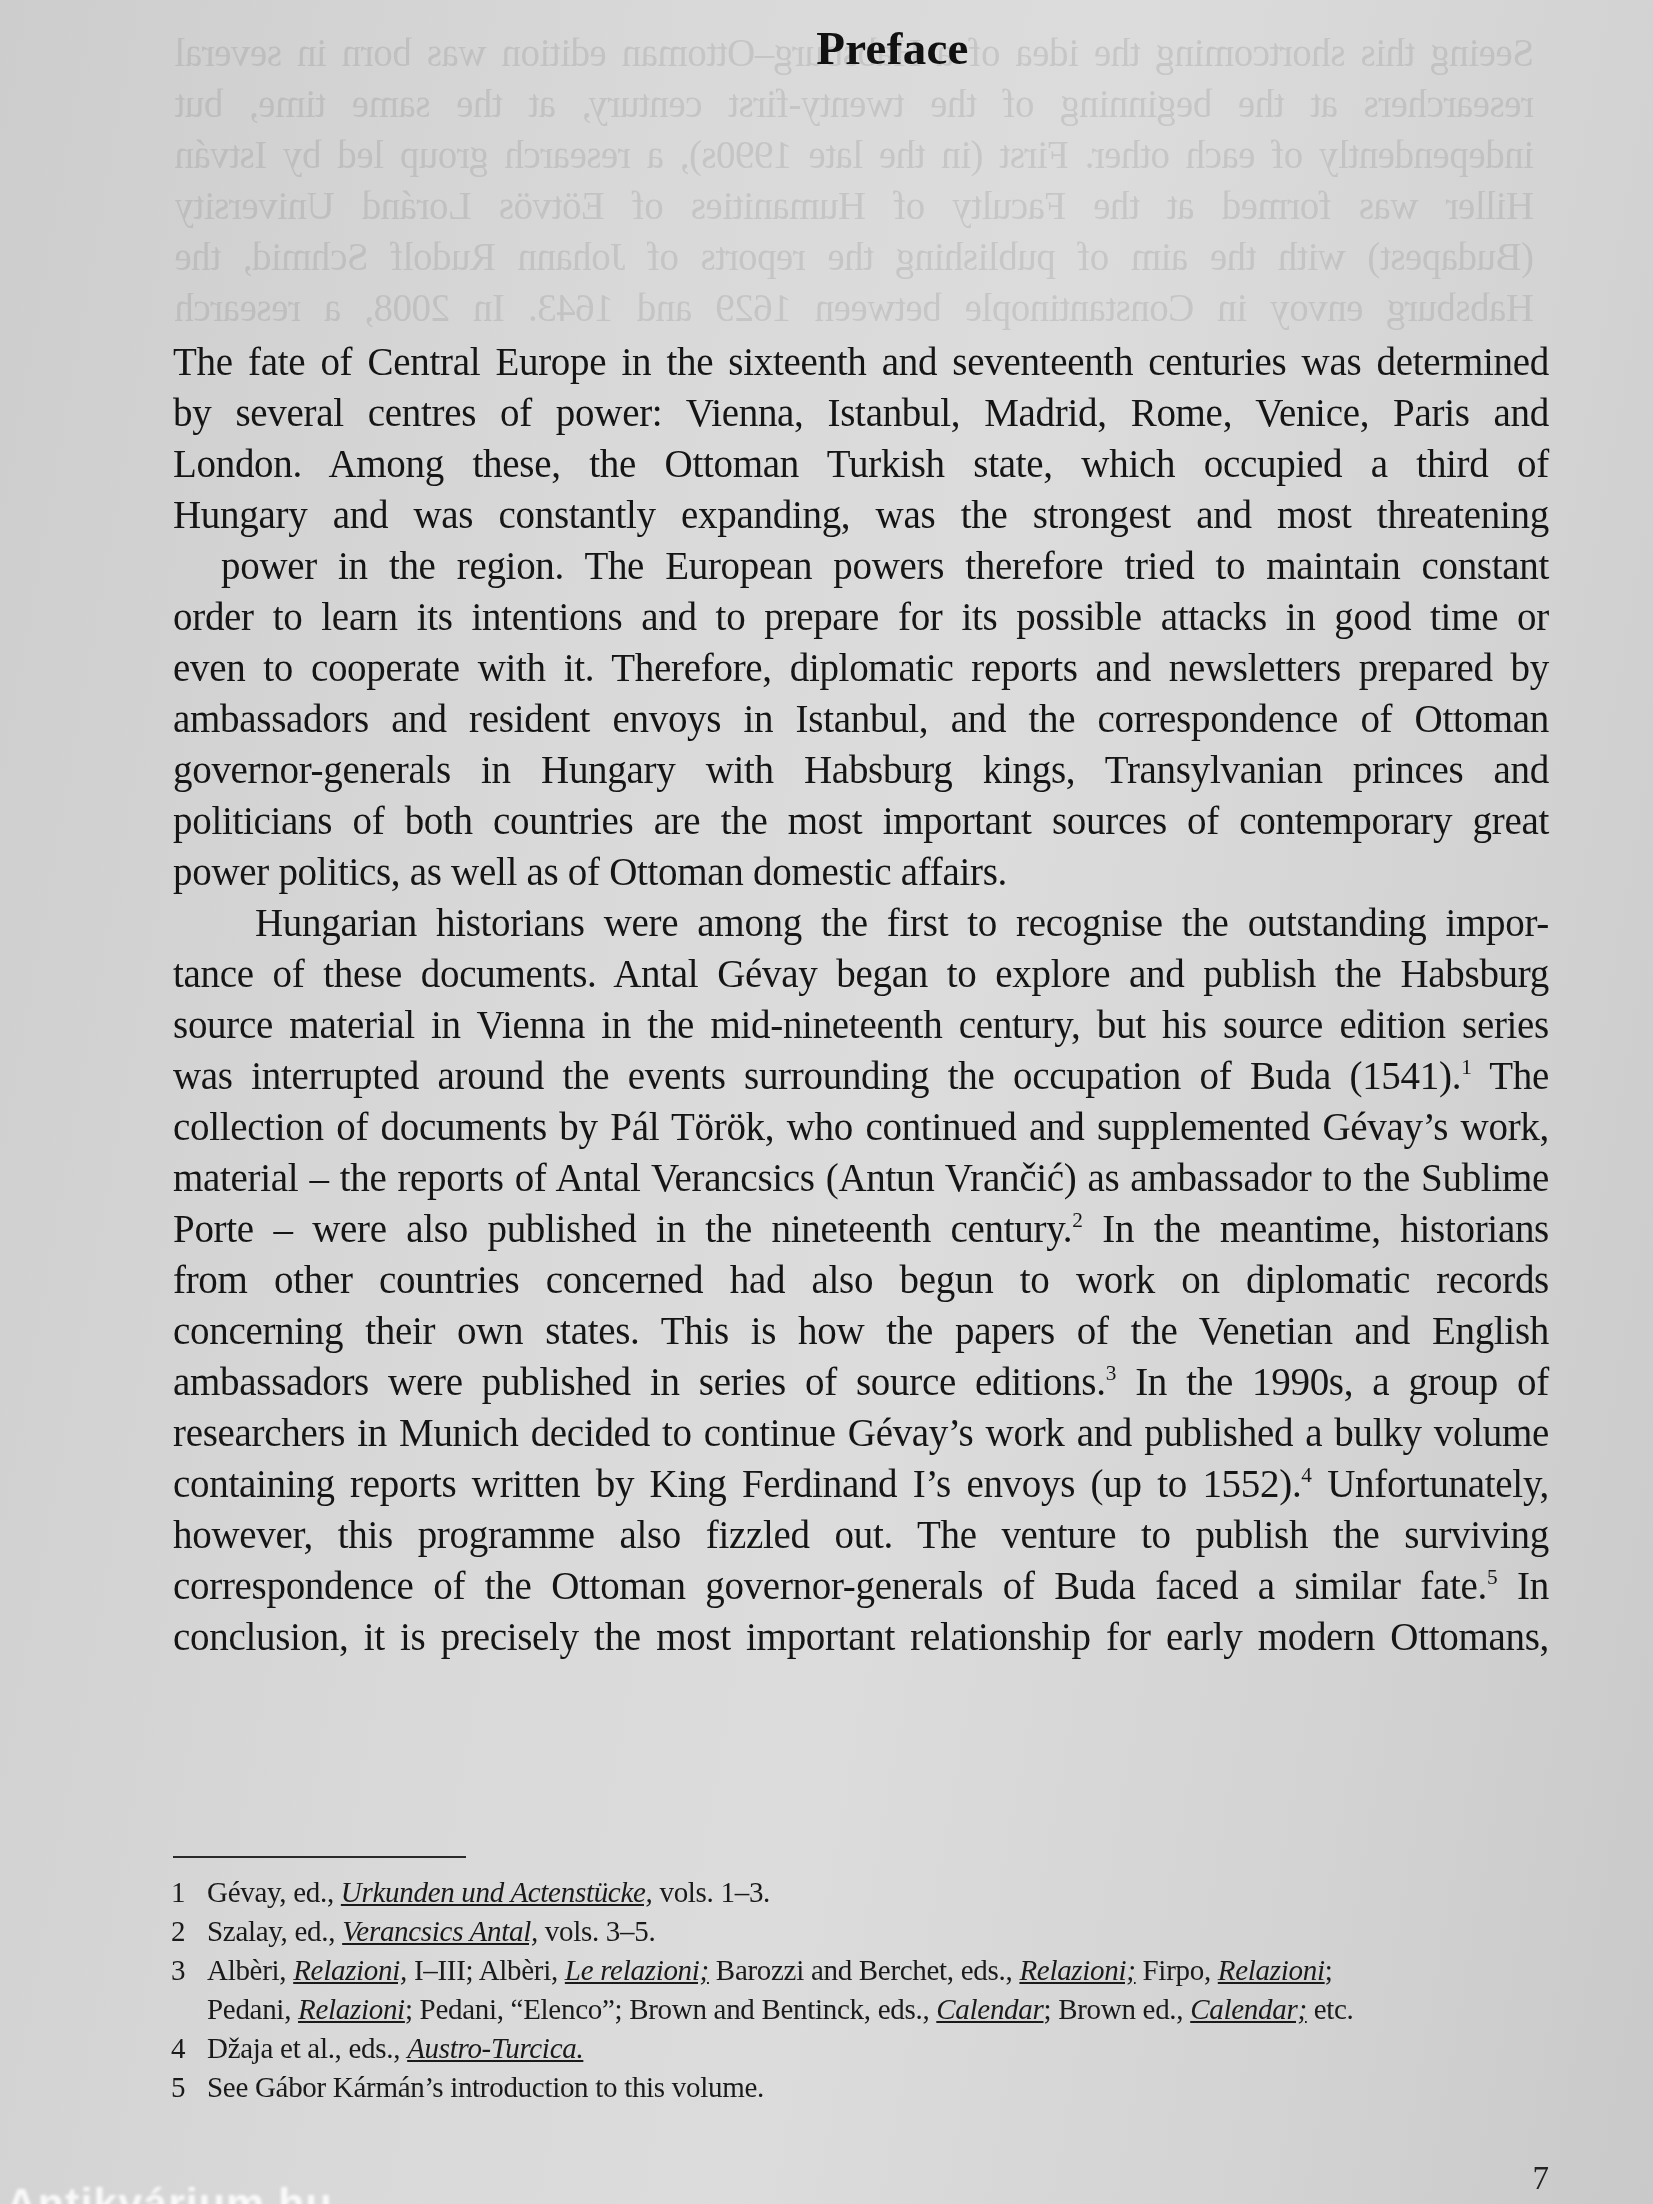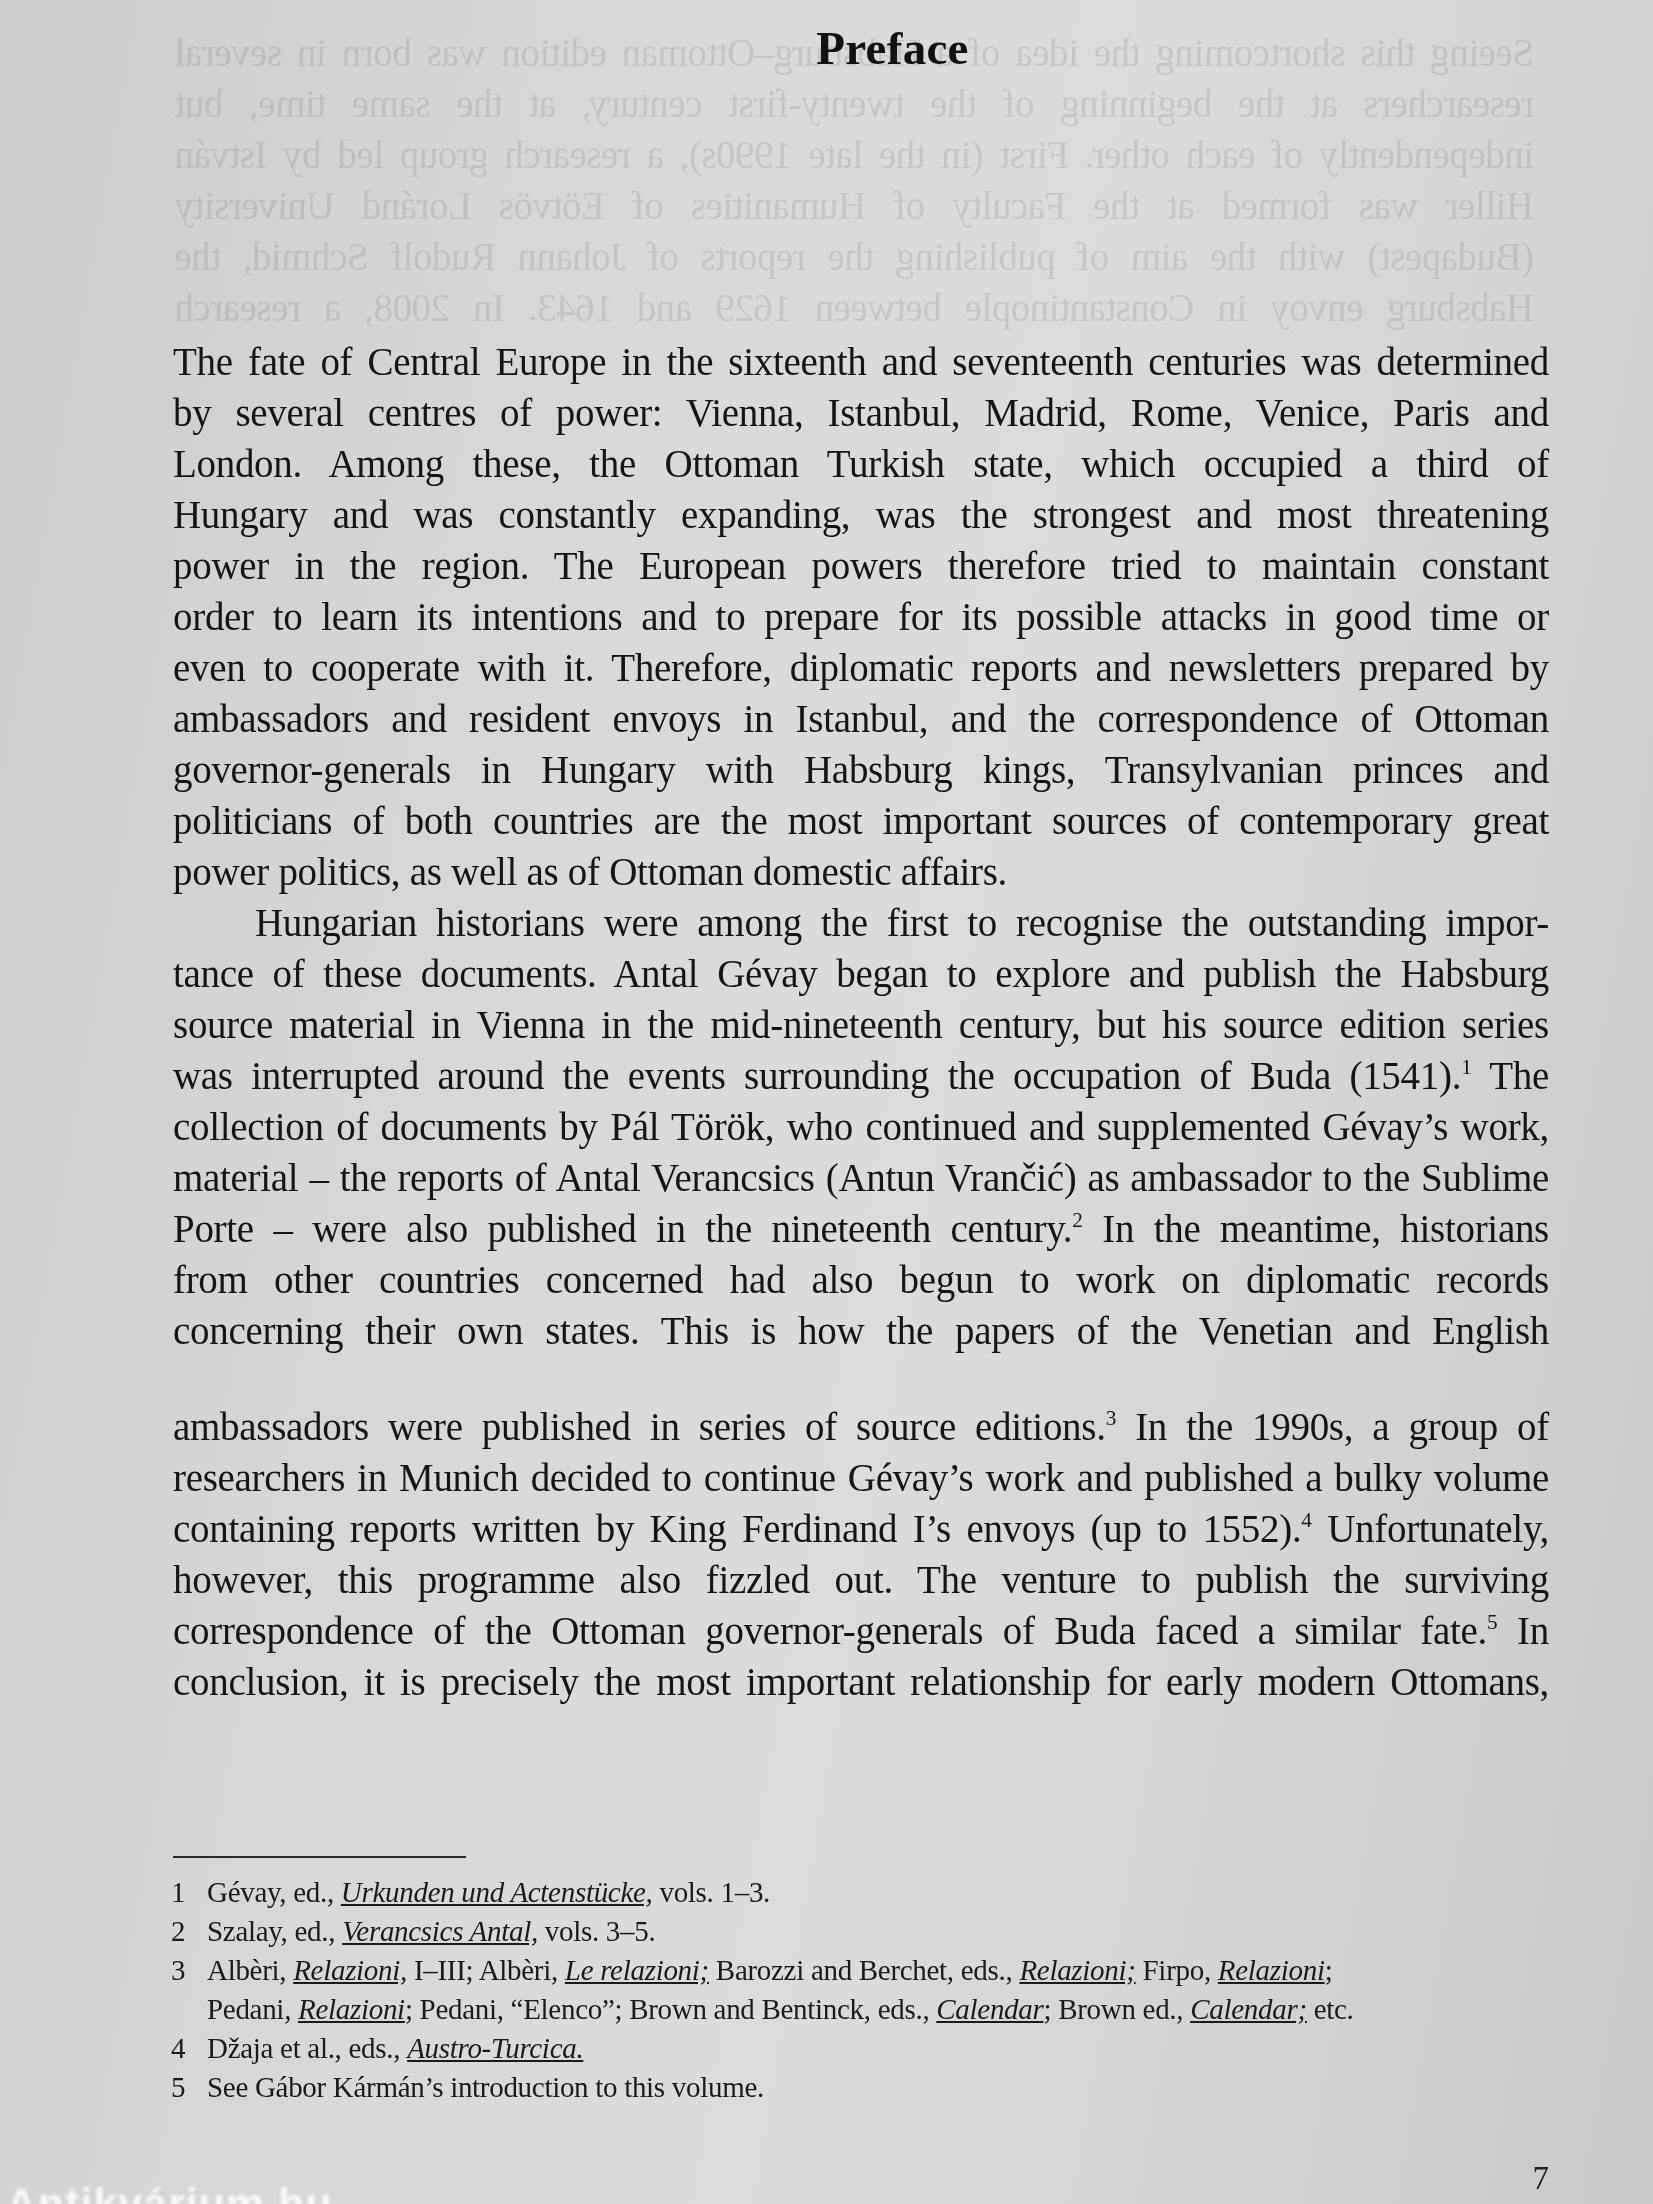--- a/index.html
+++ b/index.html
@@ -137,37 +137,37 @@
       <div style="display: block;">Habsburg envoy in Constantinople between 1629 and 1643. In 2008, a research</div>
     </div>
 
   <h1 class="title" style="margin:0;">Preface</h1>
 
   <div class="body-text" id="body-text">
       <span class="line" style="display: block;">The fate of Central Europe in the sixteenth and seventeenth centuries was determined</span>
       <span class="line" style="display: block;">by several centres of power: Vienna, Istanbul, Madrid, Rome, Venice, Paris and</span>
       <span class="line" style="display: block;">London. Among these, the Ottoman Turkish state, which occupied a third of</span>
       <span class="line" style="display: block;">Hungary and was constantly expanding, was the strongest and most threatening</span>
-      <span class="line" style="display: block;">power in the region. The European powers therefore tried to maintain constant</span>
+      <span class="line" style="display: block; margin-left: 48px;">power in the region. The European powers therefore tried to maintain constant</span>
       <span class="line" style="display: block;">order to learn its intentions and to prepare for its possible attacks in good time or</span>
       <span class="line" style="display: block;">even to cooperate with it. Therefore, diplomatic reports and newsletters prepared by</span>
       <span class="line" style="display: block;">ambassadors and resident envoys in Istanbul, and the correspondence of Ottoman</span>
       <span class="line" style="display: block;">governor-generals in Hungary with Habsburg kings, Transylvanian princes and</span>
       <span class="line" style="display: block;">politicians of both countries are the most important sources of contemporary great</span>
       <span class="line last" style="display: block;">power politics, as well as of Ottoman domestic affairs.</span>
       <span class="line indent" style="display: block;">Hungarian historians were among the first to recognise the outstanding impor-</span>
       <span class="line" style="display: block;">tance of these documents. Antal Gévay began to explore and publish the Habsburg</span>
       <span class="line" style="display: block;">source material in Vienna in the mid-nineteenth century, but his source edition series</span>
       <span class="line" style="display: block;"><span>was interrupted around the events surrounding the occupation of Buda (1541).</span><sup class="fn">1</sup><span> The</span></span>
       <span class="line" style="display: block;">collection of documents by Pál Török, who continued and supplemented Gévay’s work,</span>
       <span class="line" style="display: block;">material – the reports of Antal Verancsics (Antun Vrančić) as ambassador to the Sublime</span>
       <span class="line" style="display: block;"><span>Porte – were also published in the nineteenth century.</span><sup class="fn">2</sup><span> In the meantime, historians</span></span>
       <span class="line" style="display: block; font-family: Liberation Serif, serif;">from other countries concerned had also begun to work on diplomatic records</span>
       <span class="line" style="display: block;">concerning their own states. This is how the papers of the Venetian and English</span>
-      <span class="line" style="display: block; margin-top: 45px;"><span>ambassadors were published in series of source editions.</span><sup class="fn">3</sup><span> In the 1990s, a group of</span></span>
+      <span class="line" style="display: block;"><span>ambassadors were published in series of source editions.</span><sup class="fn">3</sup><span> In the 1990s, a group of</span></span>
       <span class="line" style="display: block;">researchers in Munich decided to continue Gévay’s work and published a bulky volume</span>
       <span class="line" style="display: block;"><span>containing reports written by King Ferdinand I’s envoys (up to 1552).</span><sup class="fn">4</sup><span> Unfortunately,</span></span>
       <span class="line" style="display: block;">however, this programme also fizzled out. The venture to publish the surviving</span>
       <span class="line" style="display: block;"><span>correspondence of the Ottoman governor-generals of Buda faced a similar fate.</span><sup class="fn">5</sup><span> In</span></span>
       <span class="line" style="display: block;">conclusion, it is precisely the most important relationship for early modern Ottomans,</span>
     </div>
 
   <div class="rule"></div>
 
   <div class="footnotes" id="footnotes">

